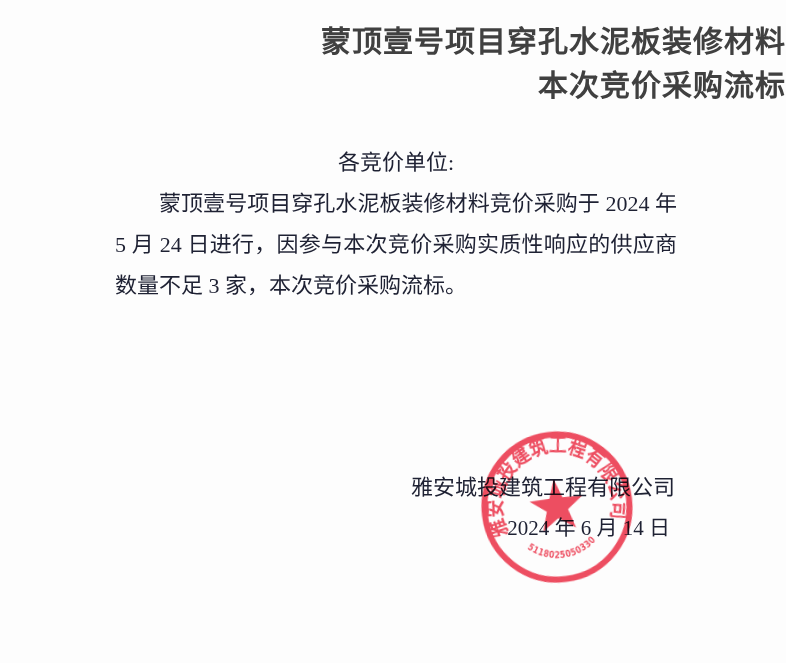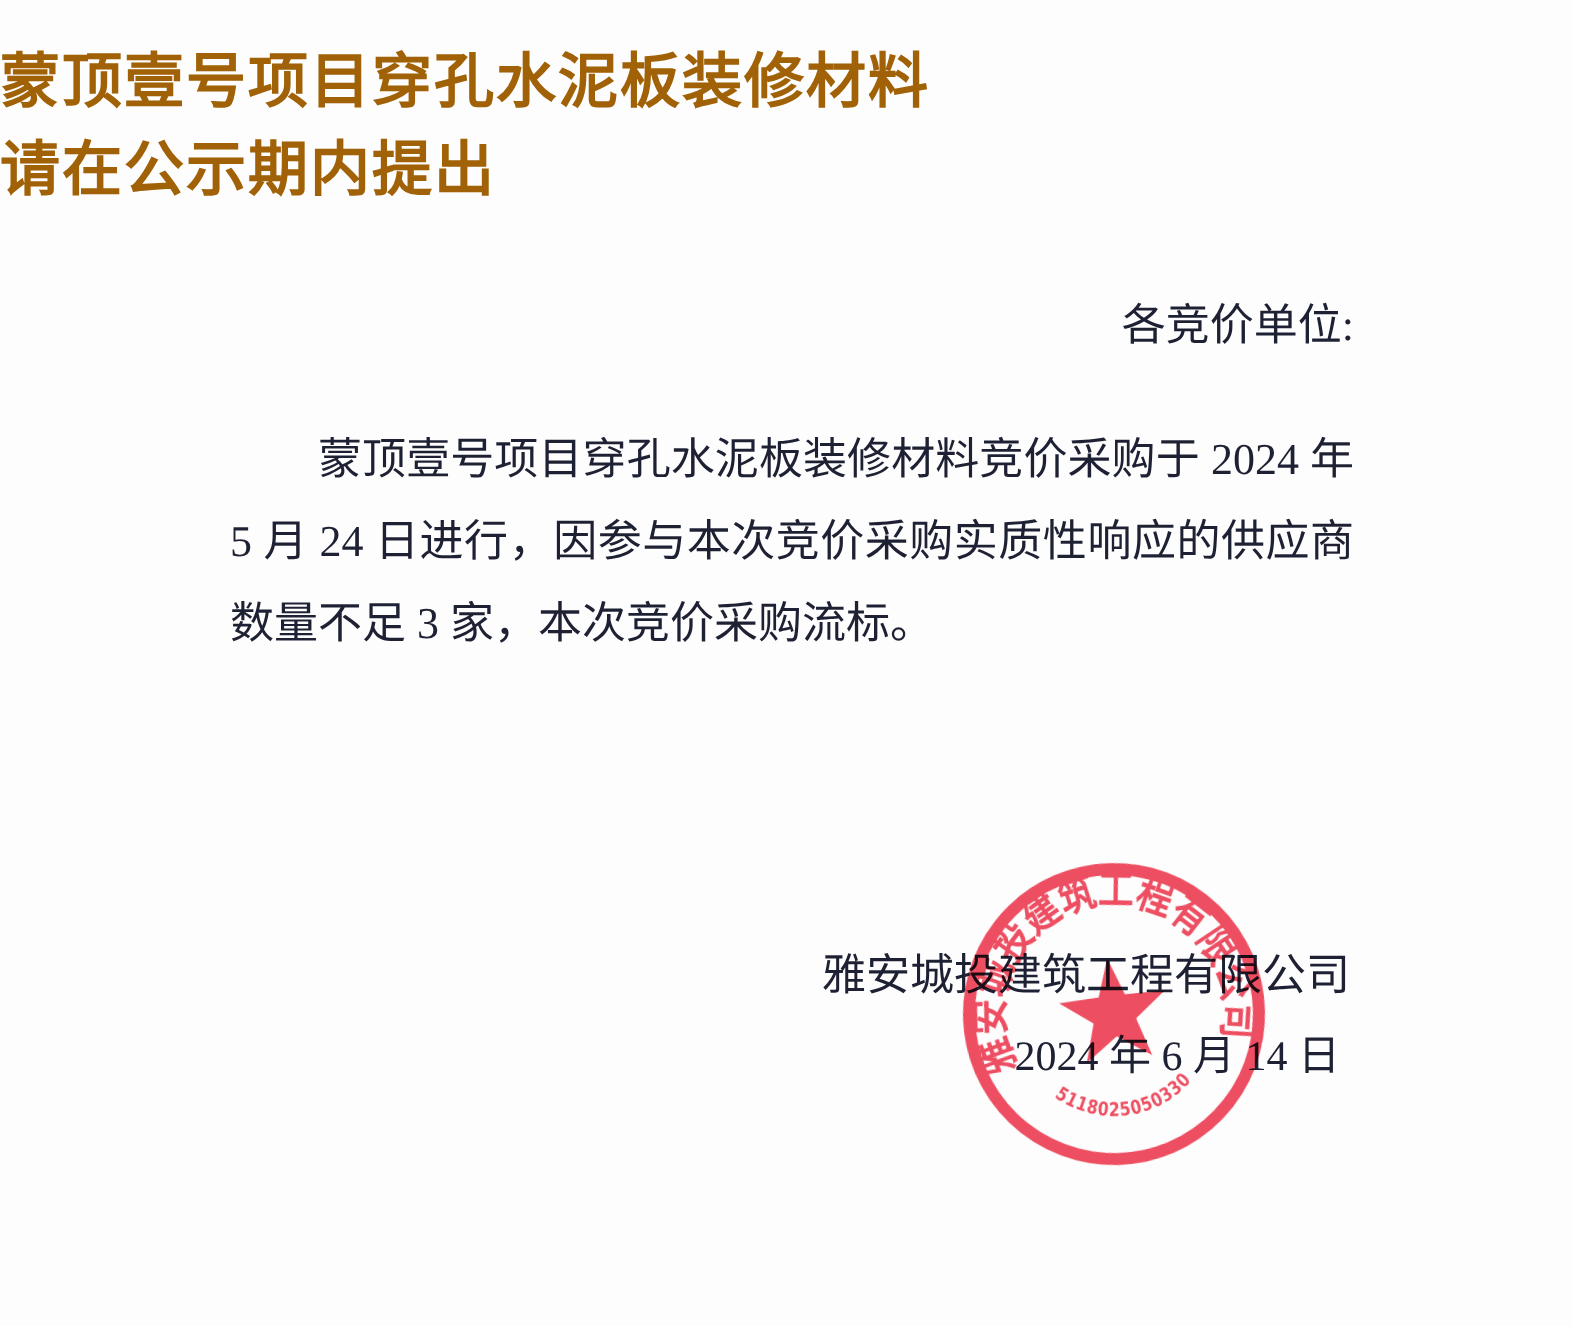--- a/index.html
+++ b/index.html
@@ -11,40 +11,40 @@
     background: #fdfdfd;
     overflow: hidden;
     font-family: "Liberation Serif", "DejaVu Serif", serif;
     color: #1e2133;
   }
   .title {
     position: absolute;
     top: 20px;
     left: 0;
     right: 0;
-    text-align: left;
+    text-align: right;
     font-family: "Liberation Sans", "DejaVu Sans", sans-serif;
     font-weight: 700;
     font-size: 30px;
     line-height: 44px;
-    color: #a16207;
+    color: #404040;
     letter-spacing: 1px;
   }
   .body-block {
     position: absolute;
     left: 115px;
     top: 142px;
     width: 562px;
     font-size: 22px;
     line-height: 41px;
     text-align: justify;
     text-justify: inter-character;
   }
-  .salutation { text-align: right; }
-  .para { text-indent: 2em; margin-top: 26px; }
+  .salutation { text-align: center; }
+  .para { text-indent: 2em; }
   .signature-block {
     position: absolute;
     right: 111px;
     top: 468px;
     text-align: right;
     font-size: 22px;
     line-height: 40px;
     z-index: 1;
   }
   .signature-date { font-size: 21px; padding-right: 5px; }
@@ -73,21 +73,21 @@
     letter-spacing: 0.5px;
   }
 </style>
 </head>
 <body>
 
 <div class="page">
 
   <header class="title">
     <div>蒙顶壹号项目穿孔水泥板装修材料</div>
-    <div>请在公示期内提出</div>
+    <div>本次竞价采购流标</div>
   </header>
 
   <main class="body-block">
     <div class="salutation">各竞价单位:</div>
     <p class="para">蒙顶壹号项目穿孔水泥板装修材料竞价采购于 2024 年 5 月 24 日进行，因参与本次竞价采购实质性响应的供应商数量不足 3 家，本次竞价采购流标。</p>
   </main>
 
   <div class="signature-block">
     <div class="signature-company">雅安城投建筑工程有限公司</div>
     <div class="signature-date">2024 年 6 月 14 日</div>

